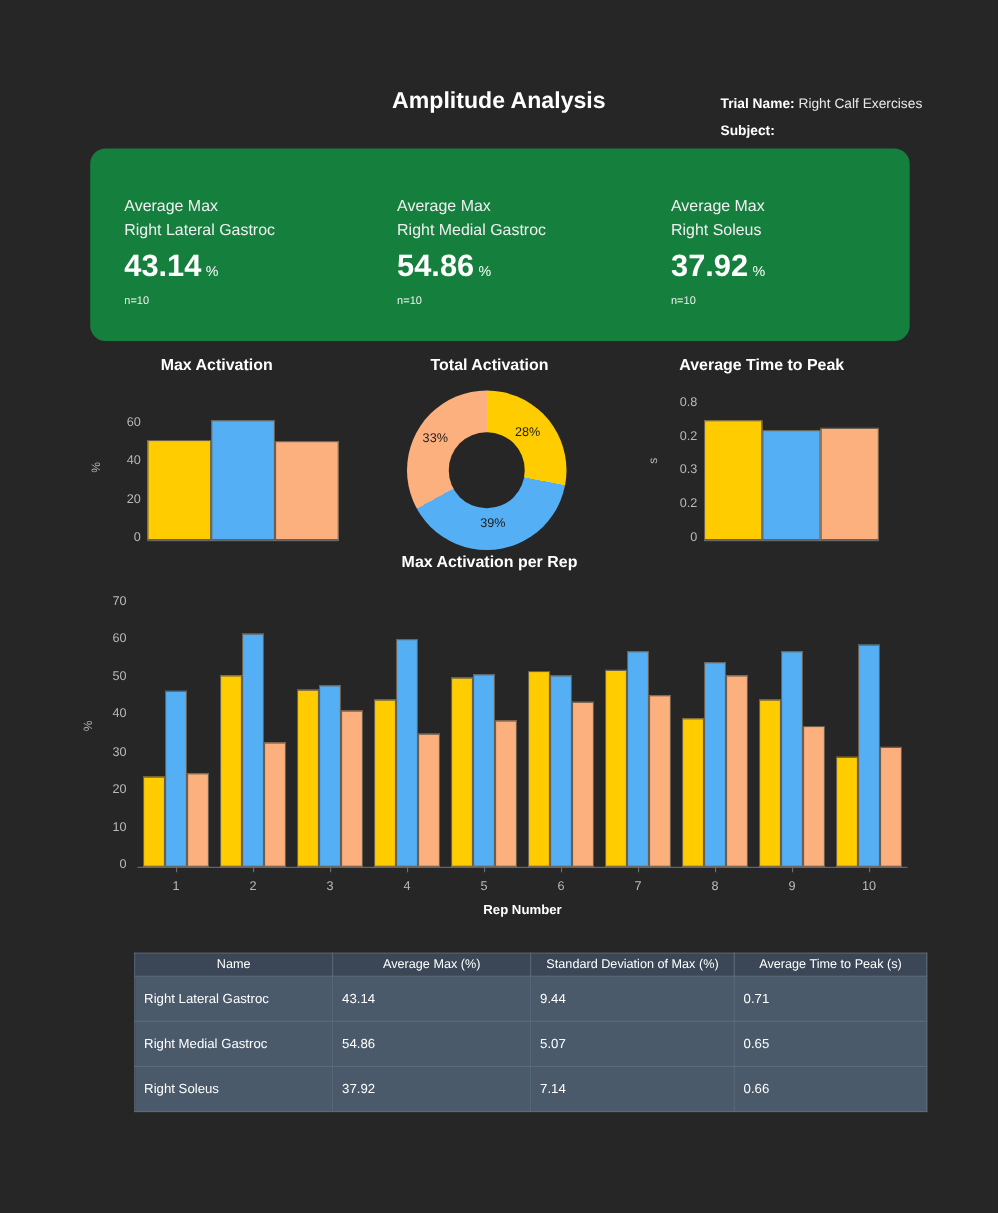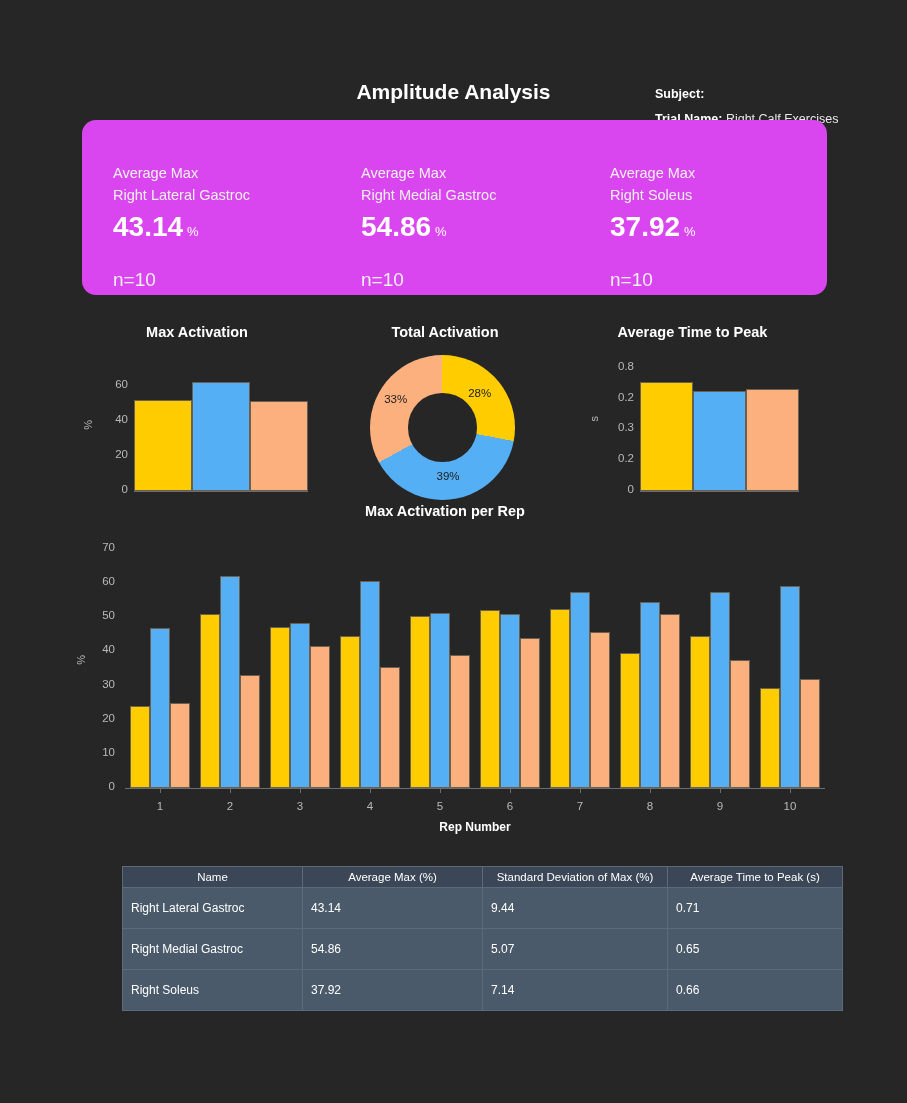--- a/index.html
+++ b/index.html
@@ -18,31 +18,31 @@
     position: absolute; left: 0; top: 10px; width: 907px;
     text-align: center; font-size: 21px; font-weight: bold; color: #ffffff;
   }
   .meta { position: absolute; left: 655px; top: 12px; width: 250px; line-height: 25px; font-size: 12.5px; }
   .meta-row { white-space: nowrap; }
   .meta-label { font-weight: bold; color: #ffffff; }
   .meta-val { color: #e8e8e8; }
 
   
   .card {
-    position: absolute; left: 82px; top: 120px; width: 745px; height: 175px;
-    background: #d946ef; border-radius: 14px;
+    position: absolute; left: 82px; top: 135px; width: 745px; height: 175px;
+    background: #15803d; border-radius: 14px;
   }
   .stat { position: absolute; top: 42px; width: 230px; }
   .stat.s0 { left: 31px; }
   .stat.s1 { left: 279px; }
   .stat.s2 { left: 528px; }
   .stat-l1, .stat-l2 { font-size: 14.5px; color: #f0f0f0; line-height: 22px; }
   .stat-value { margin-top: 4px; font-size: 28px; font-weight: bold; line-height: 34px; }
   .stat-value .unit { font-size: 13px; font-weight: normal; color: #ffffff; margin-left: 4px; }
-  .stat-n { margin-top: 20px; font-size: 19px; color: #f0f0f0; }
+  .stat-n { margin-top: 4px; font-size: 10px; color: #f0f0f0; }
 
   
   .sect-title { position: absolute; font-size: 14.5px; font-weight: bold; color: #ffffff; text-align: center; }
 
   
   .mini { position: absolute; }
   .axis-lab {
     position: absolute; font-size: 11px; color: #b9b9b9;
     writing-mode: vertical-rl; transform: rotate(180deg);
   }
@@ -83,26 +83,26 @@
 </style>
 </head>
 <body>
 
 <div class="page">
 
   <div class="header">
     <div class="title">Amplitude Analysis</div>
     <div class="meta">
       <div class="meta-row">
+        <span class="meta-label">Trial Name:</span>
+        <span class="meta-val">Right Calf Exercises</span>
+      </div>
+      <div class="meta-row">
         <span class="meta-label">Subject:</span>
         <span class="meta-val"></span>
-      </div>
-      <div class="meta-row">
-        <span class="meta-label">Trial Name:</span>
-        <span class="meta-val">Right Calf Exercises</span>
       </div>
     </div>
   </div>
 
   <div class="card">
     <div class="stat s0">
       <div class="stat-l1">Average Max</div>
       <div class="stat-l2">Right Lateral Gastroc</div>
       <div class="stat-value">
         <span>43.14</span><span class="unit">%</span>

